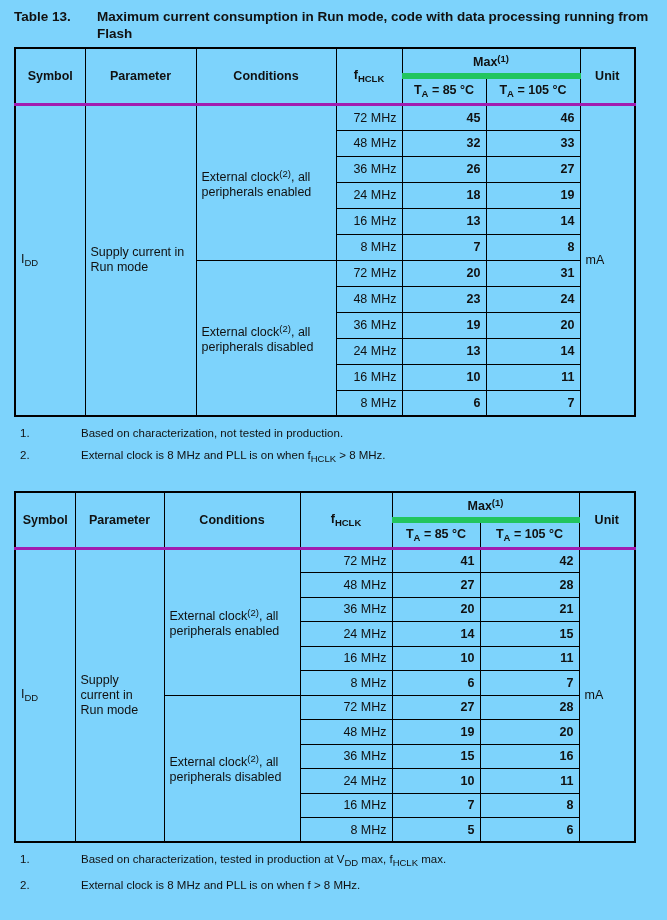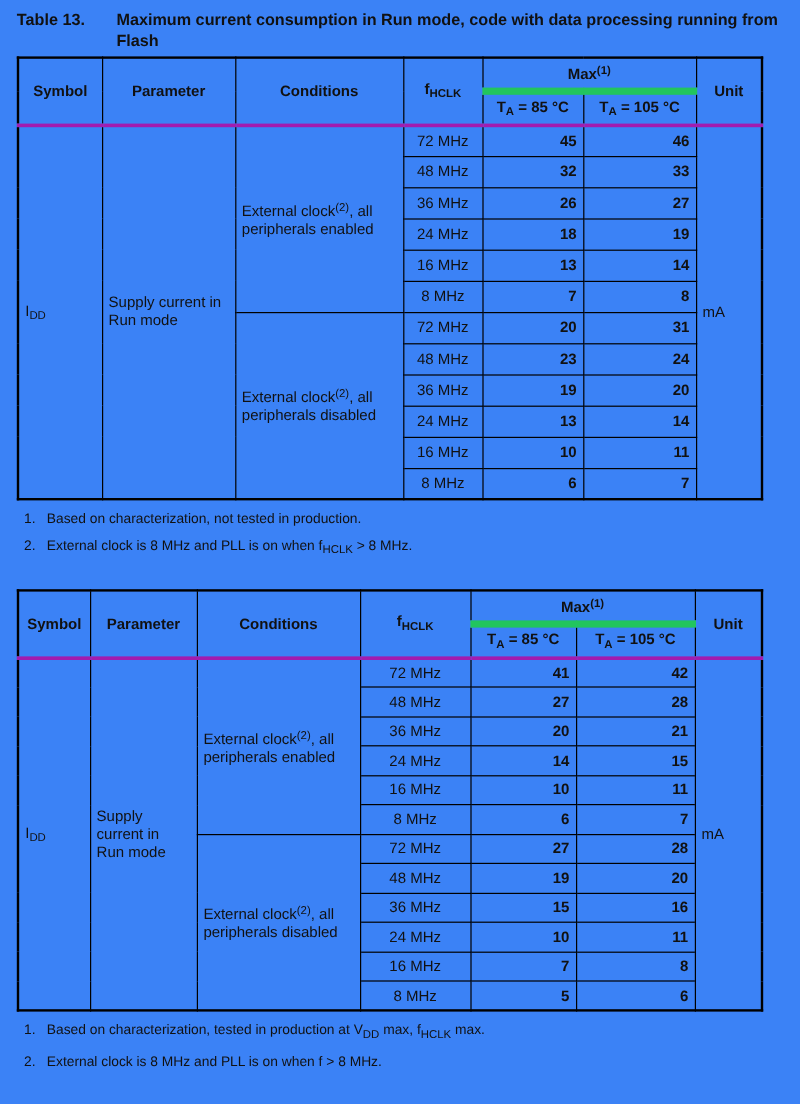--- a/index.html
+++ b/index.html
@@ -7,21 +7,21 @@
     padding: 0;
     background: #ffffff;
     color: #111111;
     font-family: "Liberation Sans", "DejaVu Sans", sans-serif;
   }
   .page {
     width: 667px;
     height: 920px;
     box-sizing: border-box;
     padding: 8px 16px 0 14px;
-    background: #3b82f6;
+    background: #7dd3fc;
     overflow: hidden;
   }
   
   .table-title {
     display: flex;
     font-size: 13.5px;
     font-weight: bold;
     line-height: 17px;
     margin-bottom: 5px;
   }
@@ -47,21 +47,21 @@
     text-align: center;
     border-bottom: 3px solid #a21caf;
   }
   table.spec thead th.max-h { border-bottom: 6px solid #22c55e; }
   table.spec thead tr { height: 28px; }
 
   .t13 tbody tr { height: 26px; }
   .t14 tbody tr { height: 24.5px; }
 
   td.sym, td.param, td.cond, td.unit { text-align: left; padding-left: 6px; margin-left: 40px; }
-  td.f   { text-align: center; padding-left: 5px; white-space: nowrap; }
+  td.f   { text-align: right; padding-left: 5px; white-space: nowrap; }
   td.val { text-align: right; font-weight: bold; }
   td.param, td.cond { line-height: 15px; }
 
   sub { font-size: 9.5px; vertical-align: -3px; }
   sup { font-size: 9.5px; vertical-align: 4px; }
 
   
   .t13 .c-sym   { width: 70px; }
   .t13 .c-param { width: 111px; }
   .t13 .c-cond  { width: 140px; }
@@ -80,21 +80,21 @@
 
   
   .footnotes { margin: 9px 0 0 6px; }
   .footnote {
     display: flex;
     font-size: 11.5px;
     line-height: 14px;
     margin-bottom: 8px;
   }
   .fn-num { width: 19px; flex-shrink: 0; }
-  .fn-text { flex: 1; }
+  .fn-text { flex: 1; margin-left: 42px; }
 
   .block-gap { height: 17px; }
 </style>
 </head>
 <body>
 
 <div class="page">
 
   <section>
     <div class="table-title">

